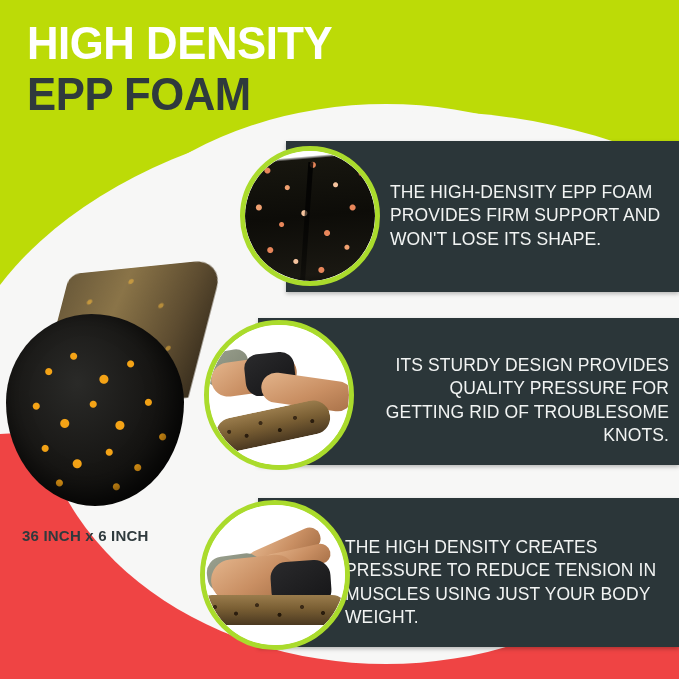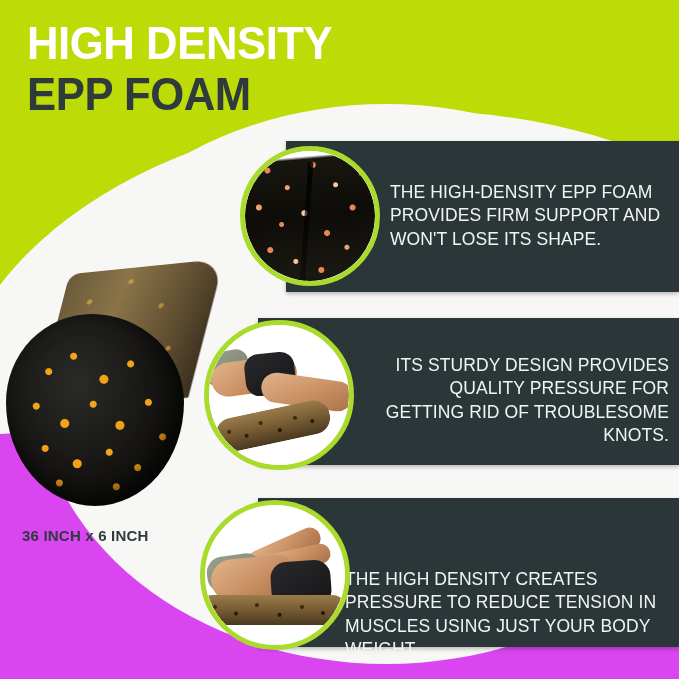--- a/index.html
+++ b/index.html
@@ -10,21 +10,21 @@
   body {
     font-family: "Liberation Sans", sans-serif;
     -webkit-font-smoothing: antialiased;
   }
 
   #poster {
     position: relative;
     width: 679px;
     height: 679px;
     overflow: hidden;
-    background: #d946ef;
+    background: #ef4444;
   }
 
   
   .green-header {
     position: absolute;
     left: 0;
     top: 0;
     width: 679px;
     height: 150px;
     background: #bcdb07;
@@ -162,21 +162,21 @@
     font-size: 17.5px;
     line-height: 1.33;
     letter-spacing: .1px;
     font-weight: 400;
   }
   .panel-1 { left: 286px; top: 141px; width: 393px; height: 151px; }
   .panel-1 .panel-text { left: 104px; top: 40px; width: 278px; }
   .panel-2 { left: 258px; top: 318px; width: 421px; height: 147px; text-align: right; }
   .panel-2 .panel-text { left: 119px; top: 36px; width: 292px; }
   .panel-3 { left: 258px; top: 498px; width: 421px; height: 149px; }
-  .panel-3 .panel-text { left: 87px; top: 38px; width: 328px; margin-top: 32px; }
+  .panel-3 .panel-text { left: 87px; top: 38px; width: 328px; }
 
   
   .medallion {
     position: absolute;
     border-radius: 50%;
     border: 5px solid #aadb2c;
     overflow: hidden;
     z-index: 5;
     background: #ffffff;
   }

